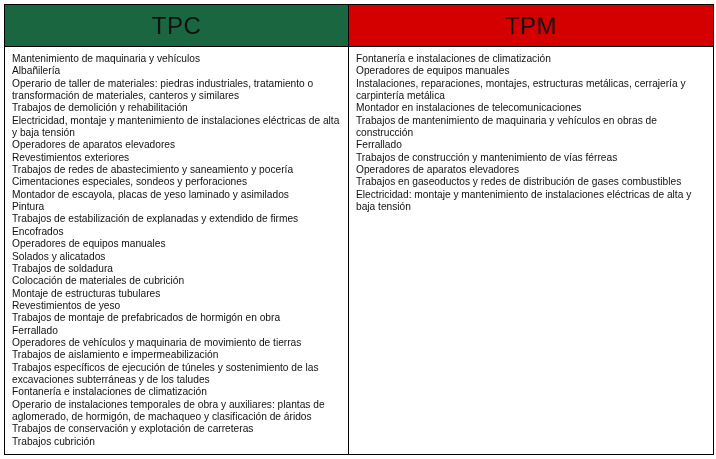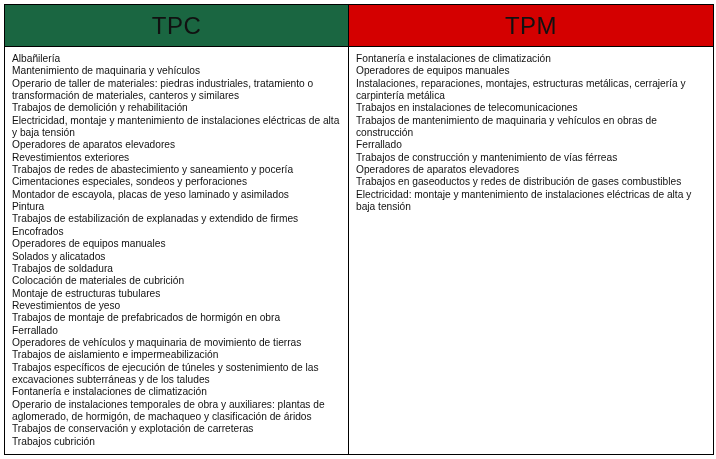--- a/index.html
+++ b/index.html
@@ -27,22 +27,22 @@
     .item { display: block; }
   </style>
 </head>
 <body>
 
 <div class="tbl">
   <div class="hdr tpc">TPC</div>
   <div class="hdr tpm">TPM</div>
 
   <div class="col tpc">
+    <span class="item">Mantenimiento de maquinaria y vehículos</span>
     <span class="item">Albañilería</span>
-    <span class="item">Mantenimiento de maquinaria y vehículos</span>
     <span class="item">Operario de taller de materiales: piedras industriales, tratamiento o transformación de materiales, canteros y similares</span>
     <span class="item">Trabajos de demolición y rehabilitación</span>
     <span class="item">Electricidad, montaje y mantenimiento de instalaciones eléctricas de alta y baja tensión</span>
     <span class="item">Operadores de aparatos elevadores</span>
     <span class="item">Revestimientos exteriores</span>
     <span class="item">Trabajos de redes de abastecimiento y saneamiento y pocería</span>
     <span class="item">Cimentaciones especiales, sondeos y perforaciones</span>
     <span class="item">Montador de escayola, placas de yeso laminado y asimilados</span>
     <span class="item">Pintura</span>
     <span class="item">Trabajos de estabilización de explanadas y extendido de firmes</span>
@@ -61,21 +61,21 @@
     <span class="item">Fontanería e instalaciones de climatización</span>
     <span class="item">Operario de instalaciones temporales de obra y auxiliares: plantas de aglomerado, de hormigón, de machaqueo y clasificación de áridos</span>
     <span class="item">Trabajos de conservación y explotación de carreteras</span>
     <span class="item">Trabajos cubrición</span>
   </div>
 
   <div class="col tpm">
     <span class="item">Fontanería e instalaciones de climatización</span>
     <span class="item">Operadores de equipos manuales</span>
     <span class="item">Instalaciones, reparaciones, montajes, estructuras metálicas, cerrajería y carpintería metálica</span>
-    <span class="item">Trabajos en instalaciones de telecomunicaciones</span>
+    <span class="item">Montador en instalaciones de telecomunicaciones</span>
     <span class="item">Trabajos de mantenimiento de maquinaria y vehículos en obras de construcción</span>
     <span class="item">Ferrallado</span>
     <span class="item">Trabajos de construcción y mantenimiento de vías férreas</span>
     <span class="item">Operadores de aparatos elevadores</span>
     <span class="item">Trabajos en gaseoductos y redes de distribución de gases combustibles</span>
     <span class="item">Electricidad: montaje y mantenimiento de instalaciones eléctricas de alta y baja tensión</span>
   </div>
 </div>
 
 </body></html>

